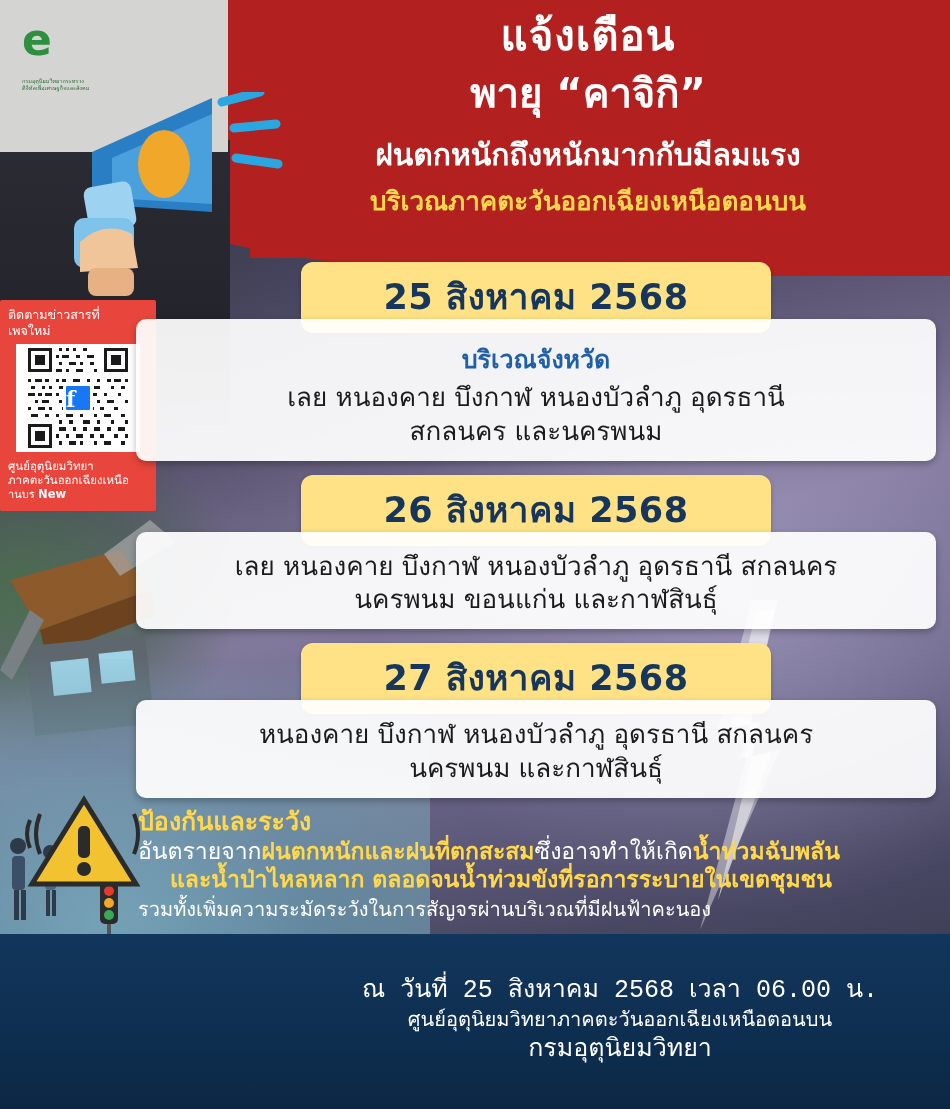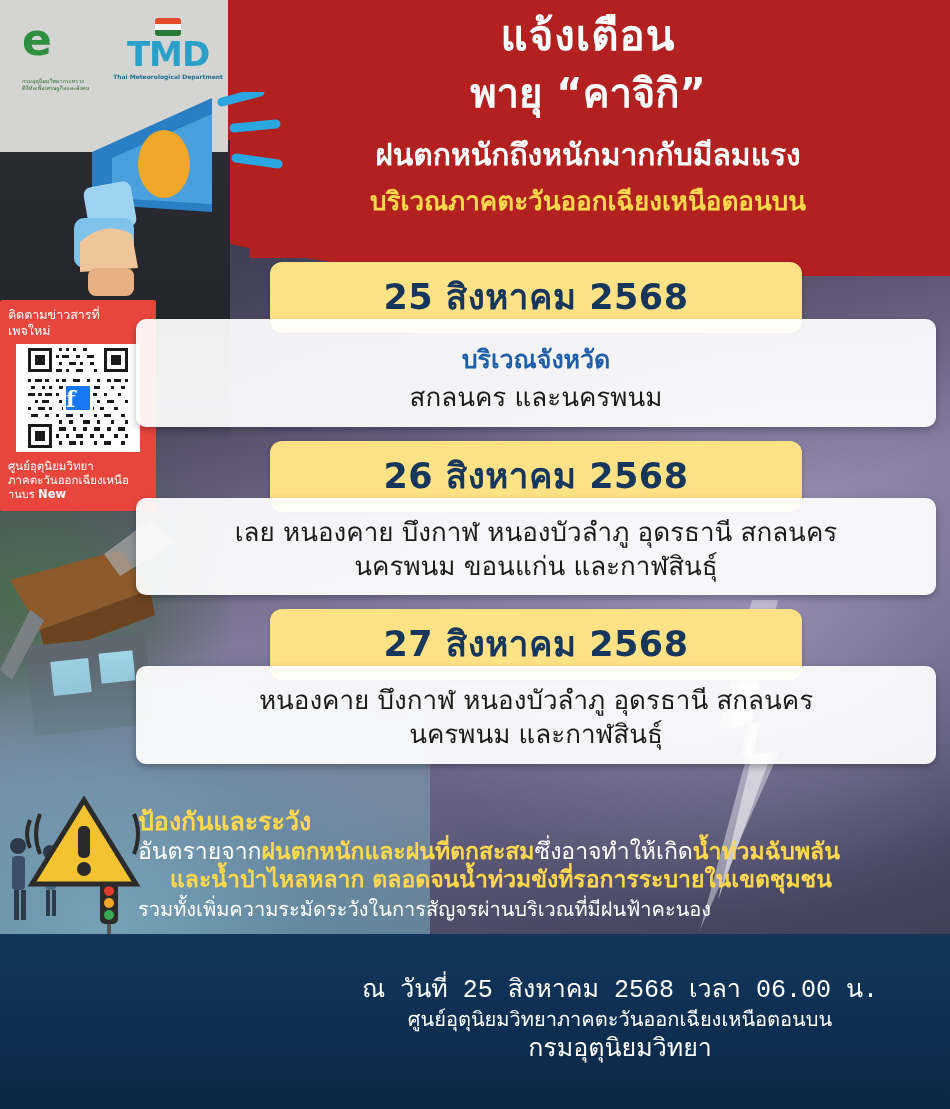--- a/index.html
+++ b/index.html
@@ -104,21 +104,21 @@
     font-size: 42px; line-height: 1.06; font-weight: bold; color: #fff;
     letter-spacing: 1px;
   }
   .h-sub1 { font-size: 40px; color: #fff; font-weight: bold; margin-top: 2px; }
   .h-sub2 { font-size: 30px; color: #fff; font-weight: bold; margin-top: 6px; }
   .h-sub3 { font-size: 26px; color: #ffd84d; font-weight: bold; margin-top: 2px; }
 
   
   .blocks { position: absolute; left: 136px; top: 262px; width: 800px; }
   .date-pill {
-    width: 532px; margin: 0 auto; background: #ffe285;
+    width: 470px; margin: 0 auto; background: #ffe285;
     border-radius: 12px; text-align: center;
     font-size: 35px; font-weight: bold; color: #17365c;
     padding: 7px 1px 9px; letter-spacing: .5px;
     box-shadow: 0 2px 4px rgba(0,0,0,.25);
   }
   .prov-card {
     background: rgba(255,255,255,.93); border-radius: 10px;
     margin-top: -14px; padding: 18px 28px 12px; text-align: center;
     box-shadow: 0 3px 7px rgba(0,0,0,.28);
   }
@@ -212,25 +212,20 @@
 
   <div class="red-band"></div>
   <div class="red-band2"></div>
   <div class="dark-left"></div>
   <div class="grey-corner"></div>
 
   <div class="logos">
     <div class="logo-e">
       <div class="mark">e</div>
       <div class="sub">กรมอุตุนิยมวิทยากระทรวงดิจิทัลเพื่อเศรษฐกิจและสังคม</div>
-    </div>
-    <div class="logo-tmd">
-      <div class="tmd-flag"></div>
-      <div class="tmd">TMD</div>
-      <div class="tmd-sub">Thai Meteorological Department</div>
     </div>
   </div>
 
   <svg class="megaphone" viewBox="0 0 230 210">
     <path d="M150 10 L188 0" stroke="#2aa7e0" stroke-width="9" stroke-linecap="round"></path>
     <path d="M162 36 L204 32" stroke="#2aa7e0" stroke-width="9" stroke-linecap="round"></path>
     <path d="M164 66 L206 72" stroke="#2aa7e0" stroke-width="9" stroke-linecap="round"></path>
     <path d="M20 60 L140 6 L140 120 L20 112 Z" fill="#2a7fc4"></path>
     <path d="M40 66 L140 22 L140 112 L40 106 Z" fill="#4aa0dd"></path>
     <ellipse cx="92" cy="72" rx="26" ry="34" fill="#f0a72a"></ellipse>
@@ -369,20 +364,21 @@
     <div class="h-sub2">ฝนตกหนักถึงหนักมากกับมีลมแรง</div>
     <div class="h-sub3">บริเวณภาคตะวันออกเฉียงเหนือตอนบน</div>
   </div>
 
   <div class="blocks">
 
     <div class="group g1">
       <div class="date-pill">25 สิงหาคม 2568</div>
       <div class="prov-card">
         <div class="prov-label">บริเวณจังหวัด</div>
+        <div class="prov-text">เลย หนองคาย บึงกาฬ หนองบัวลำภู อุดรธานี</div>
         <div class="prov-text">สกลนคร และนครพนม</div>
       </div>
     </div>
 
     <div class="group g2">
       <div class="date-pill">26 สิงหาคม 2568</div>
       <div class="prov-card">
         <div class="prov-text">เลย หนองคาย บึงกาฬ หนองบัวลำภู อุดรธานี สกลนคร</div>
         <div class="prov-text">นครพนม ขอนแก่น และกาฬสินธุ์</div>
       </div>

